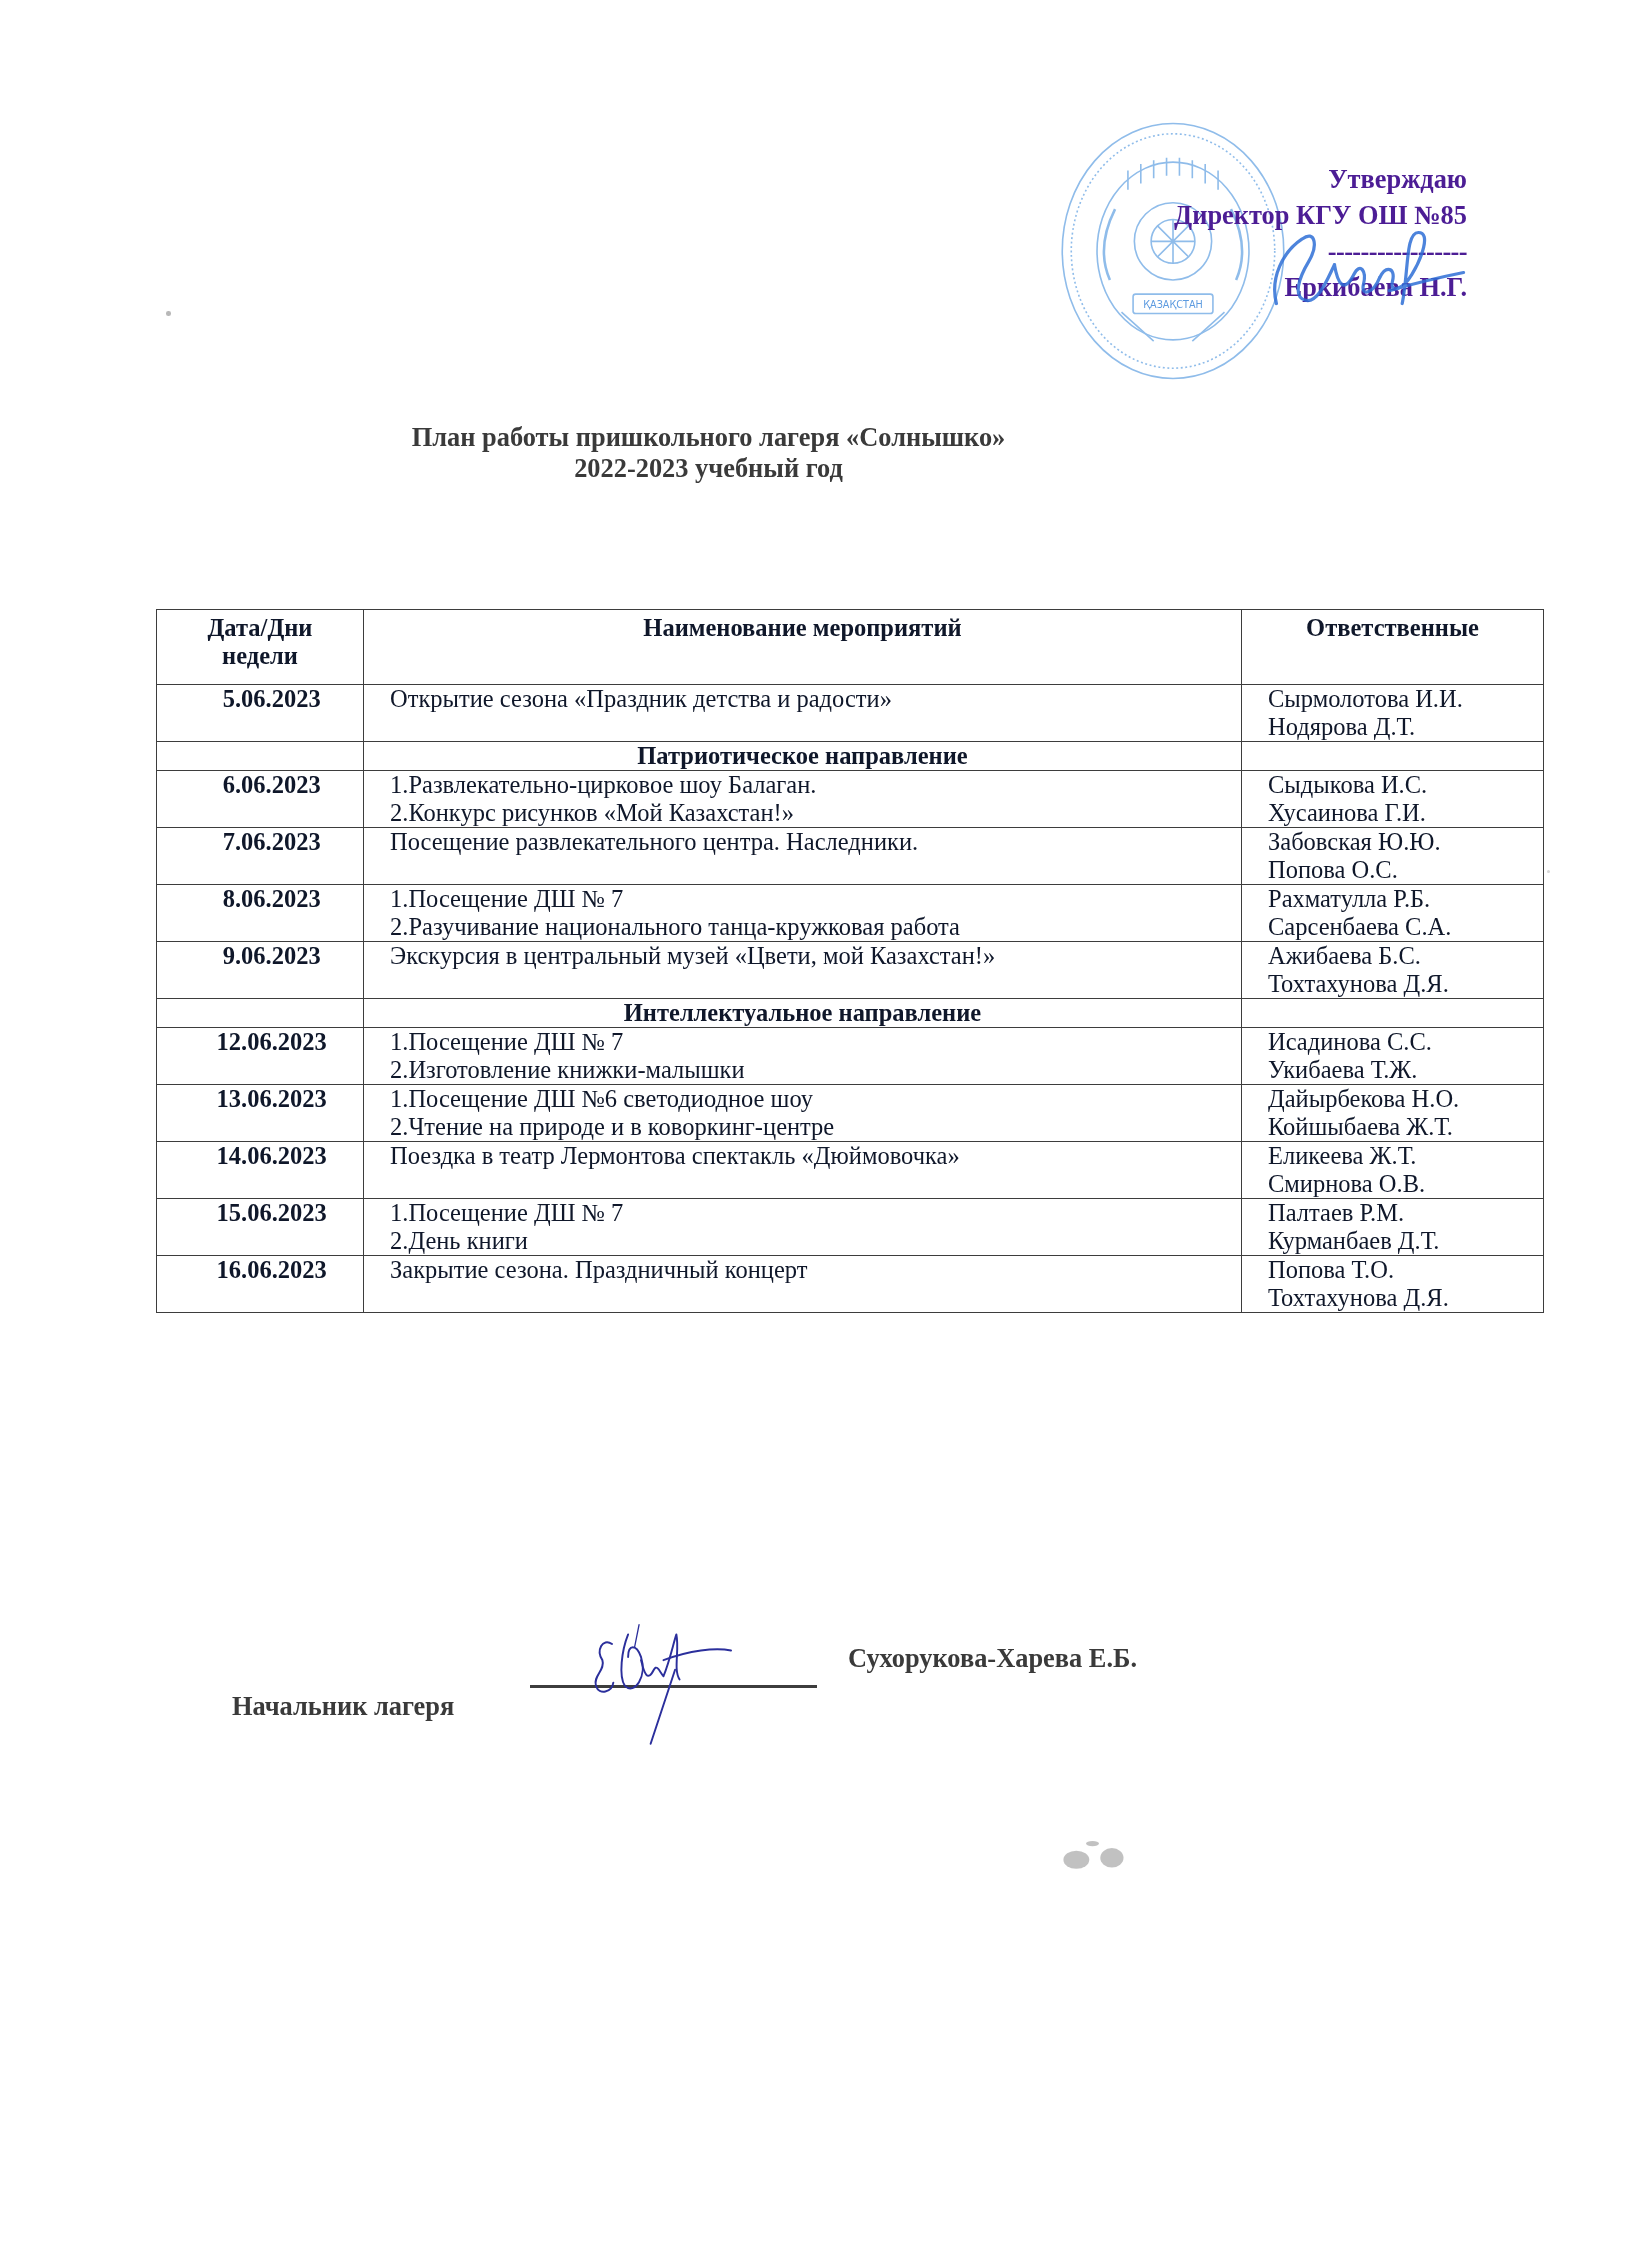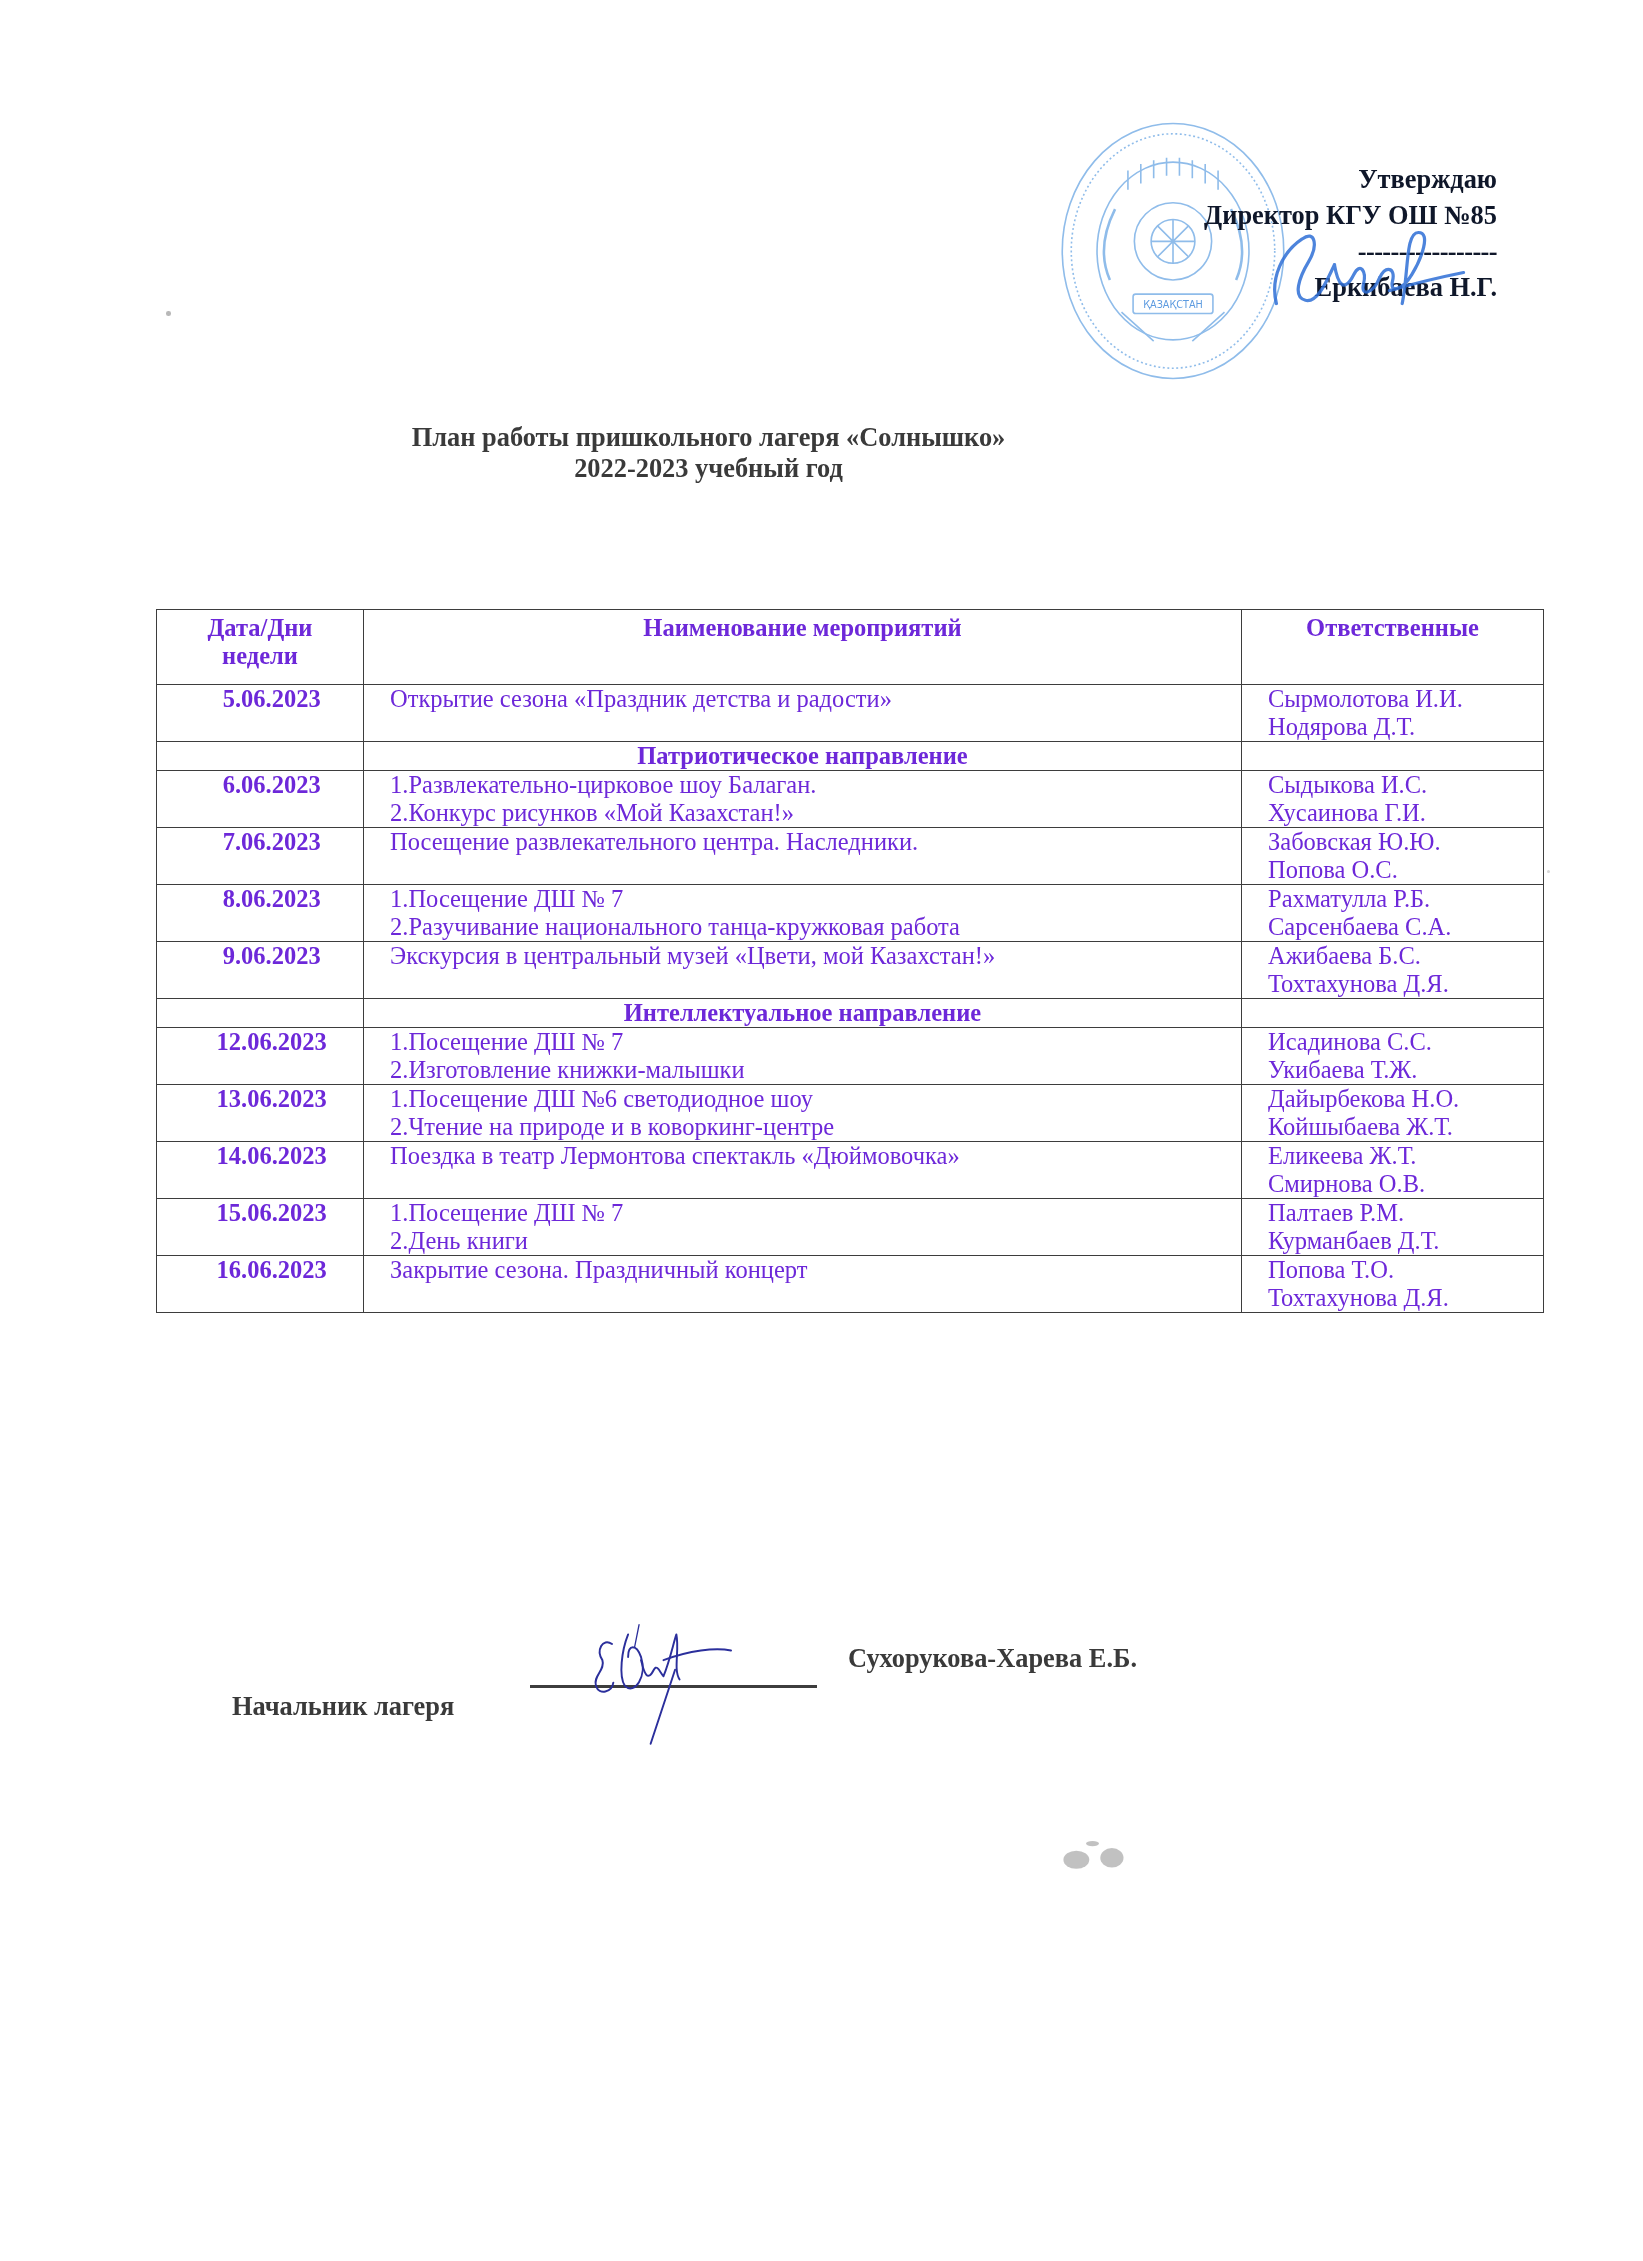--- a/index.html
+++ b/index.html
@@ -1,32 +1,32 @@
 <!DOCTYPE html>
 <html style="font-size:10.3px"><head>
   <meta charset="utf-8">
   <style>
     html, body { margin: 0; padding: 0; background: #ffffff; }
     body { width: 1644px; height: 2261px; position: relative; overflow: hidden;
            font-family: "Liberation Serif", "DejaVu Serif", serif; color: #3b3b3b; }
 
     
     .stamp { position: absolute; left: 1057px; top: 119px; width: 232px; height: 264px; }
-    .approve { position: absolute; right: 147px; top: 161px; text-align: right;
-               font-weight: bold; font-size: 26.4px; line-height: 36px; color: #0f172a; z-index: 2; }
+    .approve { position: absolute; right: 177px; top: 161px; text-align: right;
+               font-weight: bold; font-size: 26.4px; line-height: 36px; color: #4c1d95; z-index: 2; }
     .approve .dash { letter-spacing: -0.6px; }
     .sig-director { position: absolute; left: 1257px; top: 213px; width: 213px; height: 110px; z-index: 3; }
 
     
     .title { position: absolute; left: 0; width: 1417px; top: 422px; text-align: center;
              font-weight: bold; font-size: 26.4px; line-height: 31px; color: #3a3a3a; }
 
     
     table.plan { position: absolute; left: 156px; top: 609px; width: 1387px;
-                 border-collapse: collapse; table-layout: fixed; font-size: 24.5px; color: #6d28d9; }
+                 border-collapse: collapse; table-layout: fixed; font-size: 24.5px; color: #0f172a; }
     table.plan col.c1 { width: 207px; }
     table.plan col.c2 { width: 878px; }
     table.plan col.c3 { width: 302px; }
     table.plan td, table.plan th { border: 1.9px solid #3d3d3d; vertical-align: top;
                  padding: 0 9px; line-height: 28px; }
     table.plan th { font-weight: bold; text-align: center; height: 70px; padding-top: 3.9px; }
     table.plan tr.section td { height: 26.4px; text-align: center; font-weight: bold; padding-top: 0; }
     table.plan tr.event td { height: 55px; padding-left: 26px; }
     table.plan td.date { font-weight: bold; text-align: center; padding: 0 2.6px; }
     table.plan td.act { padding-left: 10.3px; }

